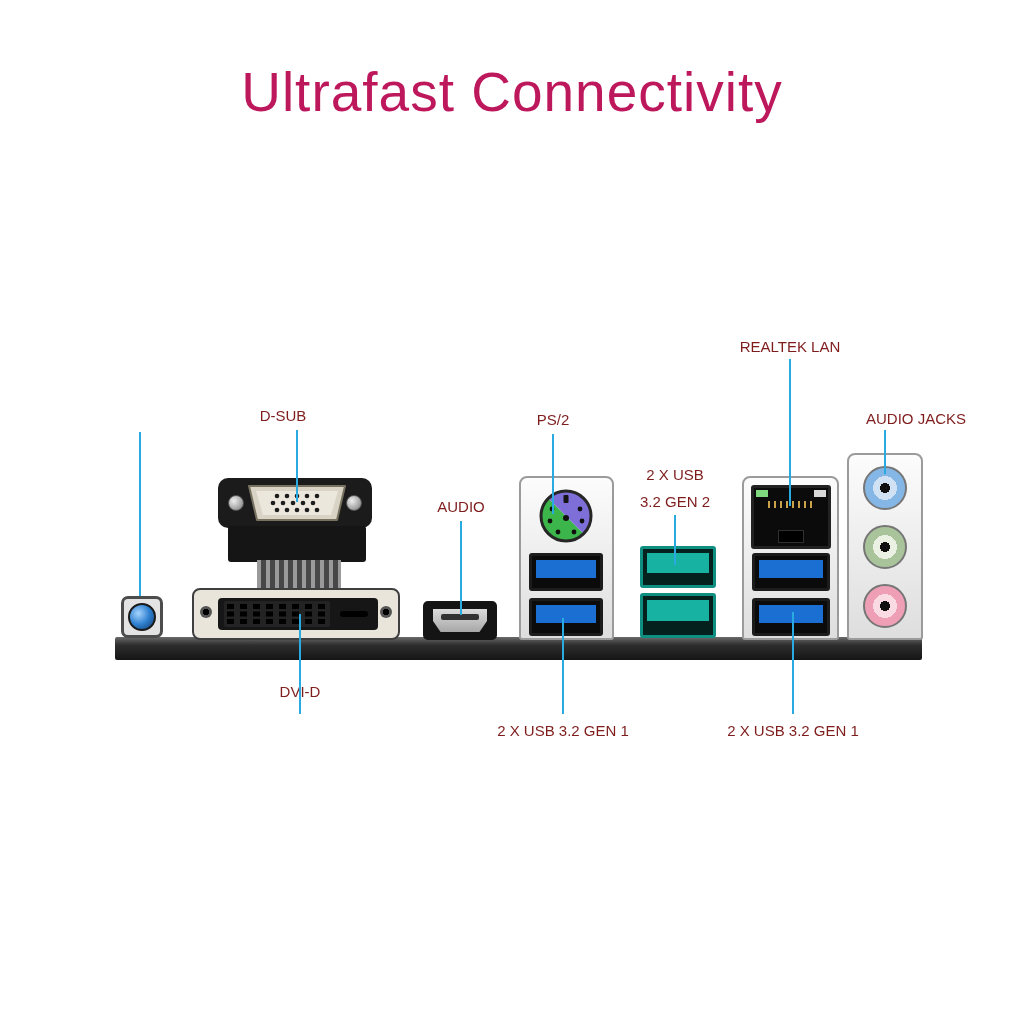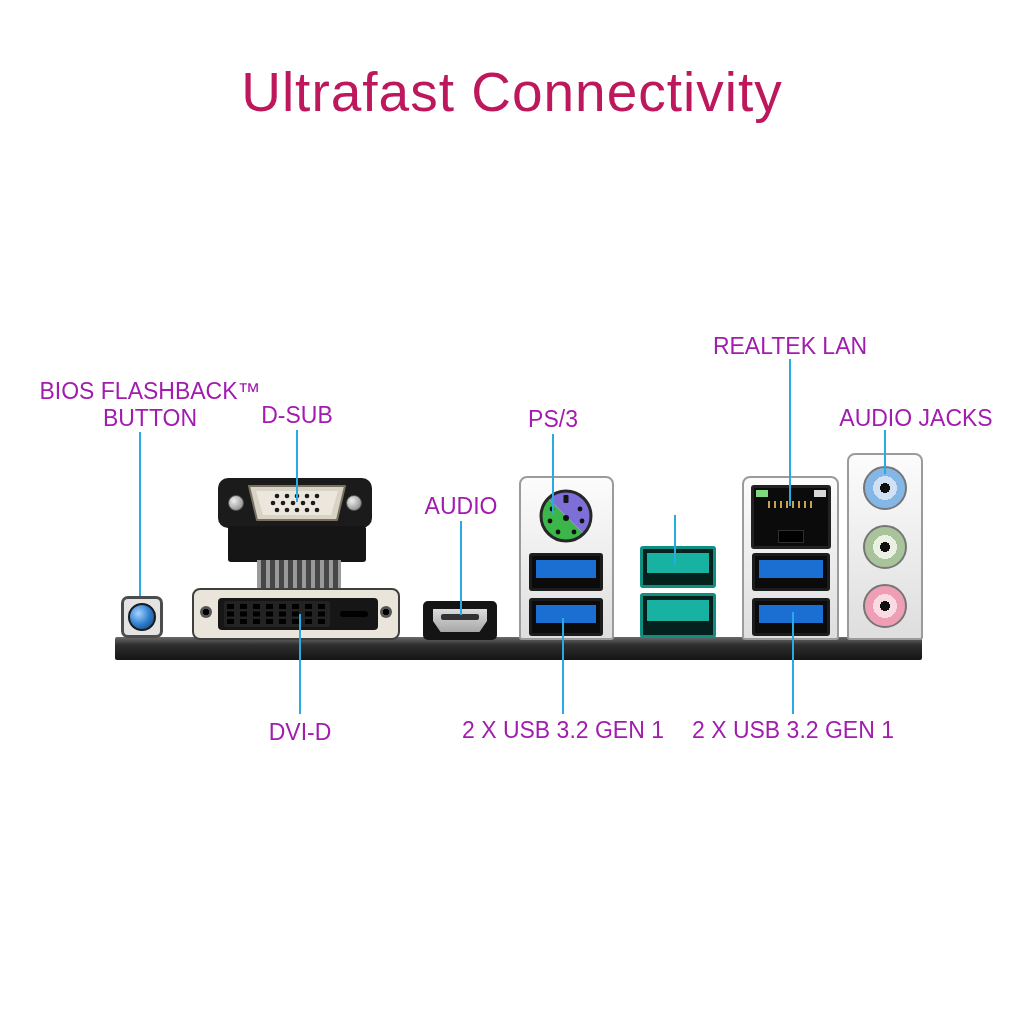--- a/index.html
+++ b/index.html
@@ -1,18 +1,18 @@
 <!DOCTYPE html>
 <html style="--leader-line: #29abe2; --usb3-blue: #1c6fd2; --usb-gen2-teal: #18b2a2; --ps2-green: #3cb54a; --ps2-purple: #7d6ed8; --audio-line-in-blue: #85b7e6; --audio-line-out-green: #a9c49a; --audio-mic-pink: #ef9fb5;"><head>
 <meta charset="utf-8">
 <style>
   html,body{margin:0;padding:0;background:#fff;}
   .stage{position:relative;width:1024px;height:1024px;background:#ffffff;overflow:hidden;font-family:"Liberation Sans",sans-serif;}
   .title{position:absolute;left:0;right:0;top:60px;text-align:center;font-size:55px;font-weight:400;letter-spacing:1px;color:#be185d;}
-  .lbl{position:absolute;transform:translateX(-50%);font-size:23px;line-height:27px;color:#a21caf;text-align:center;white-space:nowrap;}
+  .lbl{position:absolute;transform:translateX(-50%);font-size:15px;line-height:27px;color:#7f1d1d;text-align:center;white-space:nowrap;}
   .leader{position:absolute;width:2px;background:var(--leader-line,#29abe2);z-index:6;}
   .board-bar{position:absolute;left:115px;top:637px;width:807px;height:23px;background:linear-gradient(180deg,#6a6a6a 0%,#2e2e2e 35%,#151515 100%);border-radius:2px;}
   .housing{position:absolute;background:linear-gradient(180deg,#fcfcfc,#dedede);border:2px solid #9b9b9b;border-radius:8px 8px 3px 3px;box-sizing:border-box;}
   .usb-port{position:absolute;border:3px solid #1c1c1c;background:#0b0b0b;border-radius:3px;box-sizing:border-box;}
   .usb-tongue{position:absolute;left:4px;right:4px;top:4px;height:55%;background:var(--usb3-blue,#1c6fd2);}
   .usb-port.teal{border-color:#0e8f82;background:#05211d;}
   .usb-port.teal .usb-tongue{background:var(--usb-gen2-teal,#18b2a2);}
   .jack{position:absolute;width:44px;height:44px;border-radius:50%;border:2px solid #767676;box-sizing:border-box;}
   .jack.blue{background:radial-gradient(circle,#101010 0 5px,#cfe1f3 5px 12px,var(--audio-line-in-blue,#85b7e6) 12px 100%);}
   .jack.green{background:radial-gradient(circle,#101010 0 5px,#eaf1e3 5px 12px,var(--audio-line-out-green,#a9c49a) 12px 100%);}
@@ -158,26 +158,26 @@
   <div class="leader" style="left:296px;top:430px;height:72px;"></div>
   <div class="leader" style="left:460px;top:521px;height:94px;"></div>
   <div class="leader" style="left:552px;top:434px;height:80px;"></div>
   <div class="leader" style="left:674px;top:515px;height:50px;"></div>
   <div class="leader" style="left:789px;top:359px;height:147px;"></div>
   <div class="leader" style="left:884px;top:430px;height:44px;"></div>
   <div class="leader" style="left:299px;top:614px;height:100px;"></div>
   <div class="leader" style="left:562px;top:618px;height:96px;"></div>
   <div class="leader" style="left:792px;top:612px;height:102px;"></div>
 
-  <div class="lbl" style="left:150px;top:378px;">
-    <span>BIOS FLASHBACK™</span><br>
-    <span>BUTTON</span>
+  <div class="lbl" style="left:283px;top:402px;">D-SUB</div>
+  <div class="lbl" style="left:461px;top:493px;">AUDIO</div>
+  <div class="lbl" style="left:553px;top:406px;">PS/2</div>
+  <div class="lbl" style="left:675px;top:461px;">
+    <span>2 X USB</span><br>
+    <span>3.2 GEN 2</span>
   </div>
-  <div class="lbl" style="left:297px;top:402px;">D-SUB</div>
-  <div class="lbl" style="left:461px;top:493px;">AUDIO</div>
-  <div class="lbl" style="left:553px;top:406px;">PS/3</div>
   <div class="lbl" style="left:790px;top:333px;">REALTEK LAN</div>
   <div class="lbl" style="left:916px;top:405px;">AUDIO JACKS</div>
-  <div class="lbl" style="left:300px;top:719px;">DVI-D</div>
+  <div class="lbl" style="left:300px;top:678px;">DVI-D</div>
   <div class="lbl" style="left:563px;top:717px;">2 X USB 3.2 GEN 1</div>
   <div class="lbl" style="left:793px;top:717px;">2 X USB 3.2 GEN 1</div>
 
 </div>
 
 </body></html>

